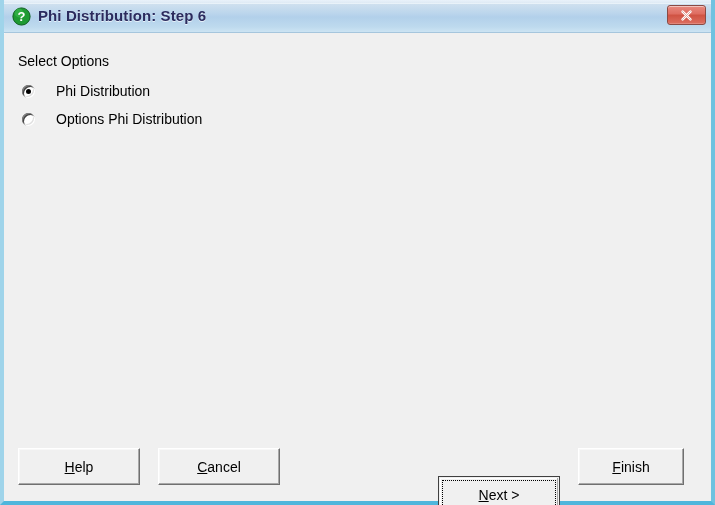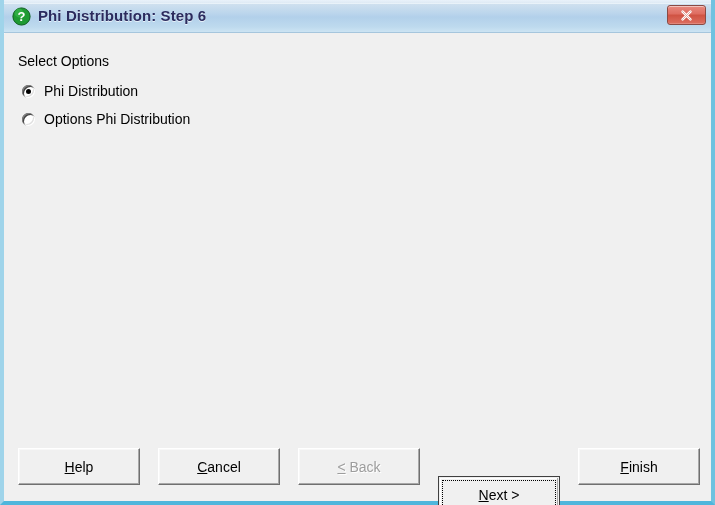--- a/index.html
+++ b/index.html
@@ -123,20 +123,21 @@
     color: #000000;
     white-space: nowrap;
   }
   .radio-row {
     position: absolute;
     left: 18px;
     height: 22px;
     display: flex;
     align-items: center;
     cursor: default;
+    gap: 12px;
   }
   #radio-row-0 { top: 46px; }
   #radio-row-1 { top: 74px; }
 
   .radio-mark {
     position: relative;
     width: 13px;
     height: 13px;
     flex: 0 0 13px;
     border-radius: 50%;
@@ -208,21 +209,21 @@
     position: absolute;
     left: 3px; top: 3px; right: 3px; bottom: 3px;
     border: 1px dotted #000000;
     pointer-events: none;
   }
 
   #btn-help   { left: 14px;  width: 122px; }
   #btn-cancel { left: 154px; width: 122px; }
   #btn-back   { left: 294px; width: 122px; }
   #btn-next   { left: 434px; width: 122px; }
-  #btn-finish { left: 574px; width: 122px; }
+  #btn-finish { left: 574px; width: 106px; }
 </style>
 </head>
 <body>
 
 <div id="window">
 
   <div id="titlebar">
     <div id="titlebar-topline"></div>
     <div id="titlebar-sheen"></div>
 
@@ -265,23 +266,20 @@
     </div>
 
     <div class="btn" id="btn-cancel">
       <span><span class="u">C</span><span>ancel</span></span>
     </div>
 
     <div class="btn" id="btn-help">
       <span><span class="u">H</span><span>elp</span></span>
     </div>
 
-    <div class="btn disabled" id="btn-back">
-      <span><span class="u">&lt;</span><span> Back</span></span>
-    </div>
 
     <div class="btn default" id="btn-next">
       <span class="focus-ring"></span>
       <span><span class="u">N</span><span>ext &gt;</span></span>
     </div>
 
     <div class="btn" id="btn-finish">
       <span><span class="u">F</span><span>inish</span></span>
     </div>
 

